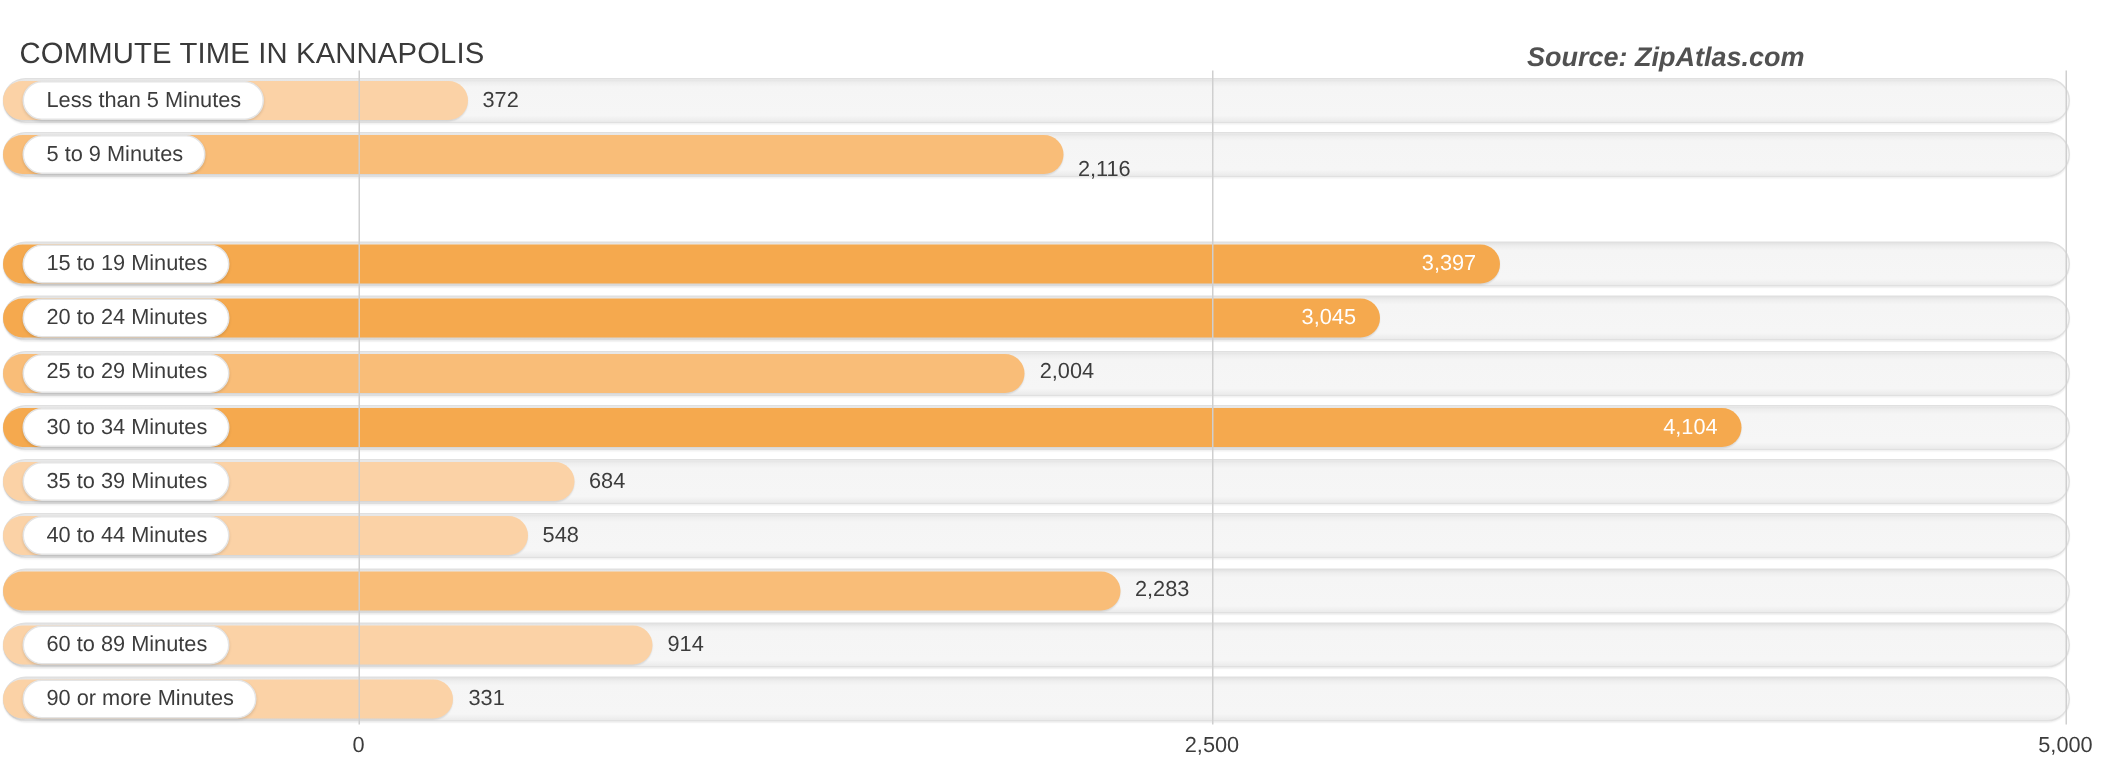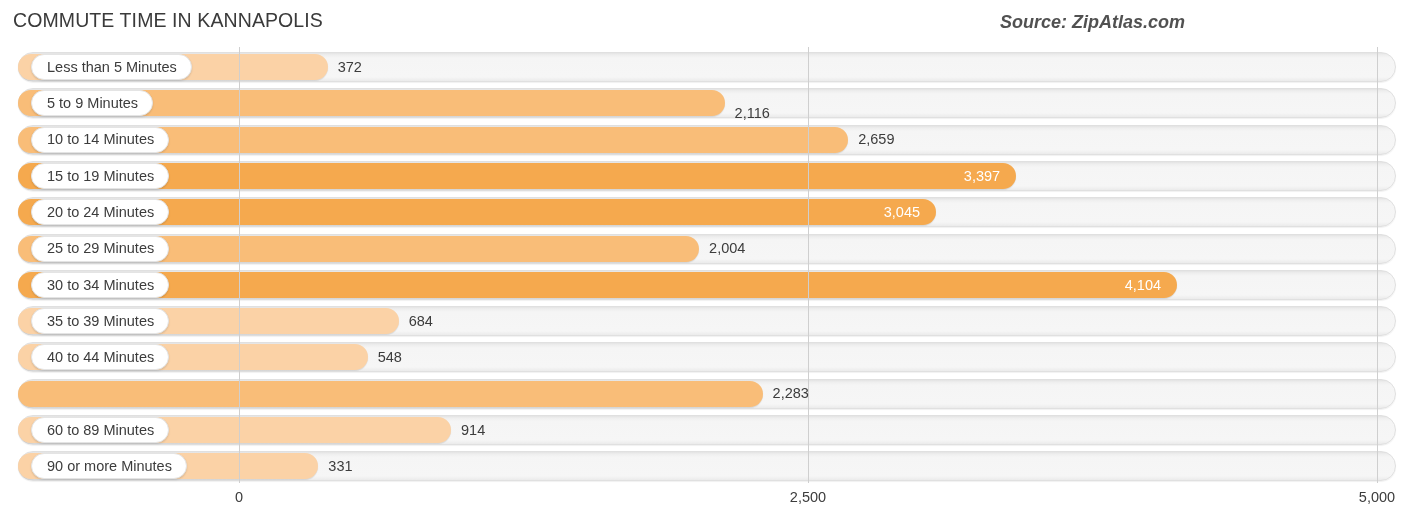--- a/index.html
+++ b/index.html
@@ -11,23 +11,24 @@
     width: 1406px;
     height: 522px;
     font-family: "Liberation Sans", sans-serif;
     overflow: hidden;
     position: relative;
   }
 
   
   #header {
     position: absolute;
-    left: 0; top: 0;
+    left: 0; top: 16px;
     width: 1198px;
     height: 45px;
+    padding-left: 18px;
   }
   #chart-title {
     position: absolute;
     left: 13px;
     top: 9px;
     font-size: 19.5px;
     letter-spacing: 0.1px;
     color: #3a3a3a;
     font-weight: 400;
     white-space: nowrap;
@@ -59,21 +60,21 @@
     width: 1px;
     height: 436px;
     background: #cfcfcf;
     z-index: 3;
     pointer-events: none;
   }
 
   
   .row {
     position: absolute;
-    left: 18px;
+    left: 2px;
     width: 1378px;
     height: 47px;
   }
   .track {
     position: absolute;
     left: 0; top: 0;
     width: 100%;
     height: 30px;
     box-sizing: border-box;
     border-radius: 15px;
@@ -172,28 +173,20 @@
       <div class="val outside" style="left: 319.667px;">372</div>
     </div>
     <div class="row" style="top: 41.3px;">
       <div class="track"></div>
       <div class="bar" style="width: 706.602px; background: rgb(249, 189, 120);"></div>
       <div class="cap">
         <span class="cap-label">5 to 9 Minutes</span>
       </div>
       <div class="val outside" style="left: 716.602px; margin-top: 10px;">2,116</div>
     </div>
-    <div class="row" style="top: 77.6px;">
-      <div class="track"></div>
-      <div class="bar" style="width: 830.188px; background: rgb(249, 189, 120);"></div>
-      <div class="cap">
-        <span class="cap-label">10 to 14 Minutes</span>
-      </div>
-      <div class="val outside" style="left: 840.188px;">2,659</div>
-    </div>
     <div class="row" style="top: 113.9px;">
       <div class="track"></div>
       <div class="bar" style="width: 998.157px; background: rgb(245, 169, 78);"></div>
       <div class="cap">
         <span class="cap-label">15 to 19 Minutes</span>
       </div>
       <div class="val inside" style="left: 0px; width: 982.157px;">3,397</div>
     </div>
     <div class="row" style="top: 150.2px;">
       <div class="track"></div>

